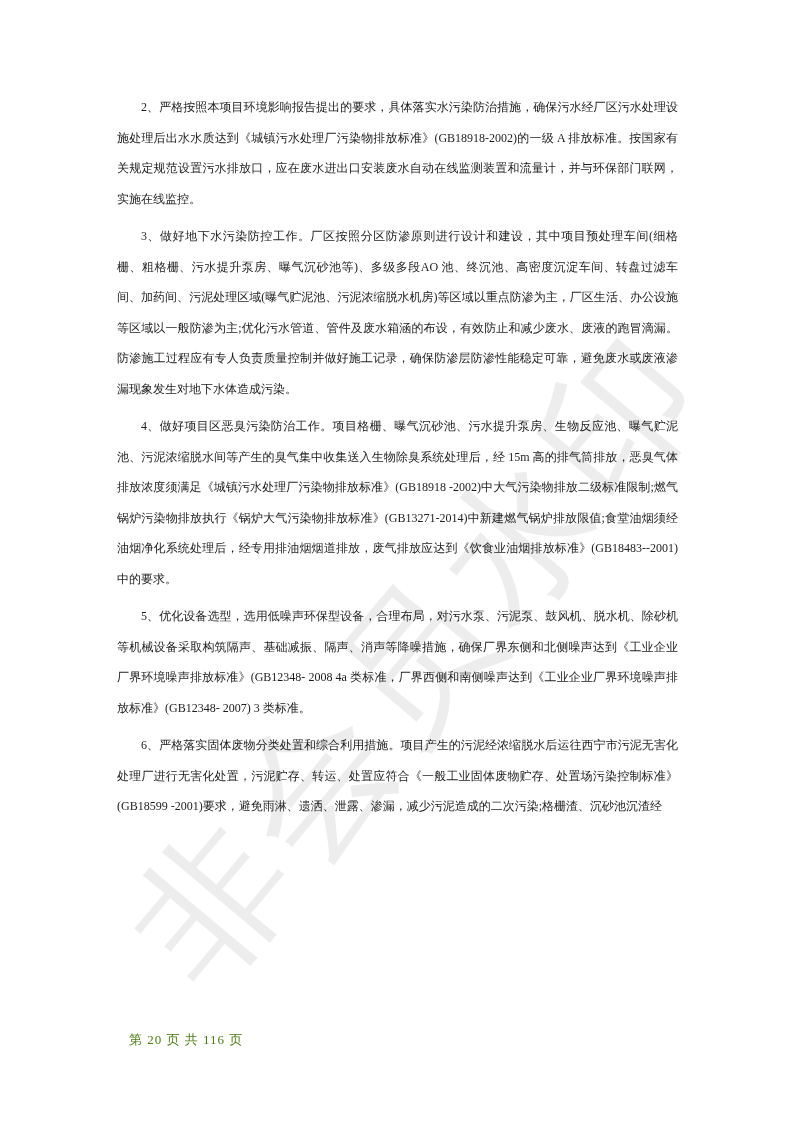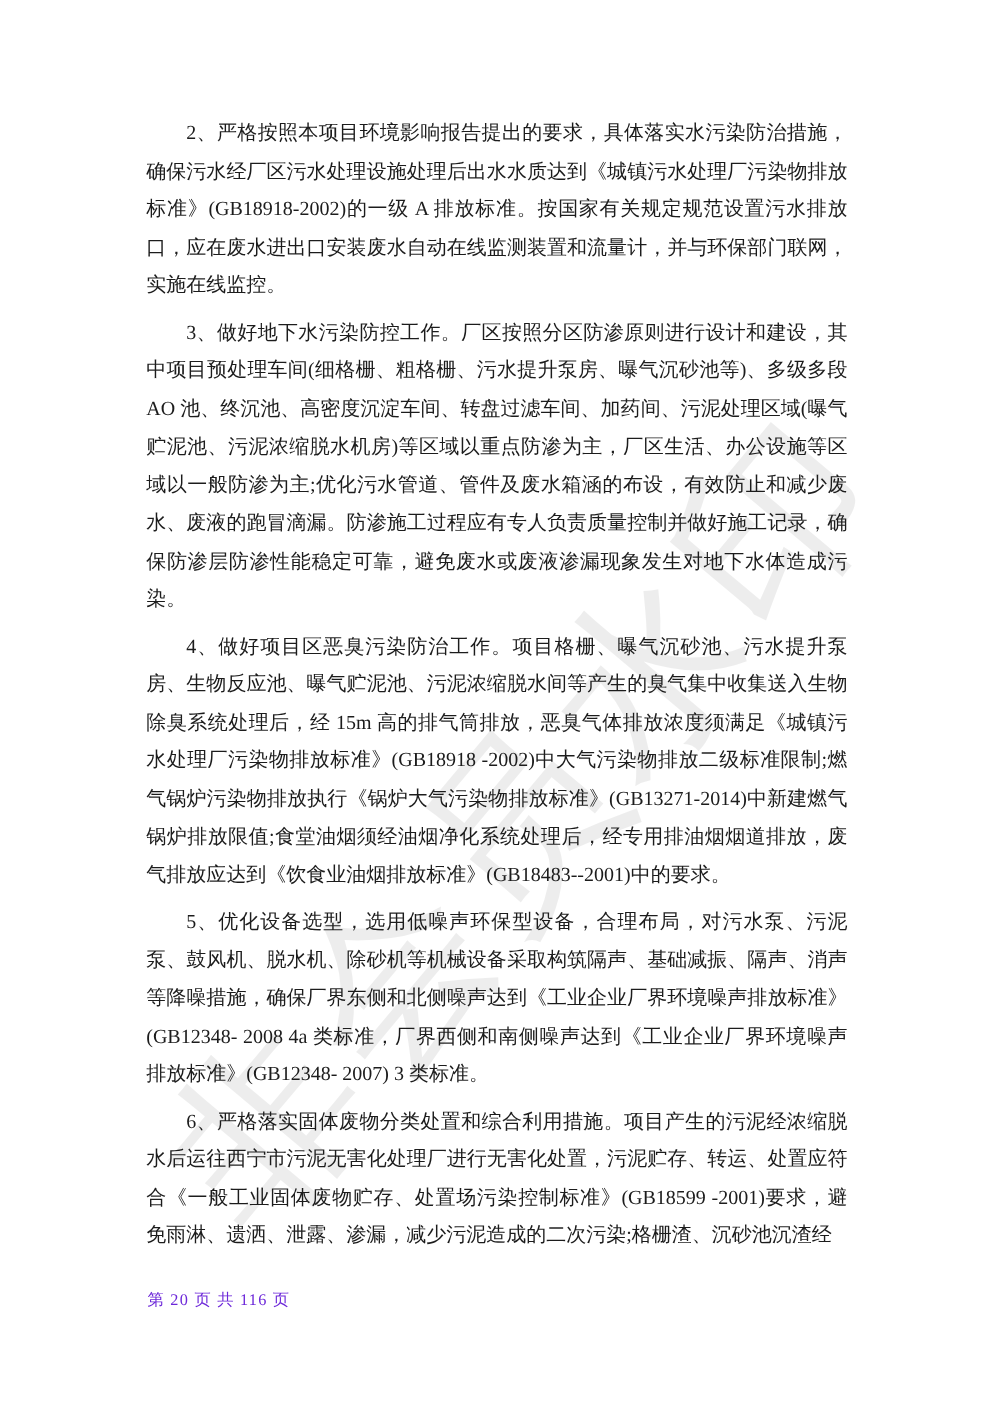--- a/index.html
+++ b/index.html
@@ -34,33 +34,33 @@
   }
   .content {
     position: absolute;
     left: 117px;
     top: 92px;
     width: 561px;
     z-index: 1;
   }
   .content p {
     margin: 0 0 7px 0;
-    font-size: 16px;
+    font-size: 12px;
     line-height: 30.5px;
     text-align: justify;
     text-justify: inter-ideograph;
     text-indent: 2em;
     word-break: break-all;
   }
   .footer {
     position: absolute;
-    left: 118px;
+    left: 129px;
     top: 1031px;
     font-size: 13px;
-    color: #6d28d9;
+    color: #4d7c0f;
     z-index: 1;
     letter-spacing: 1px;
   }
 </style>
 </head>
 <body>
 
 <div class="page">
 
   <div class="watermark">非会员水印</div>

